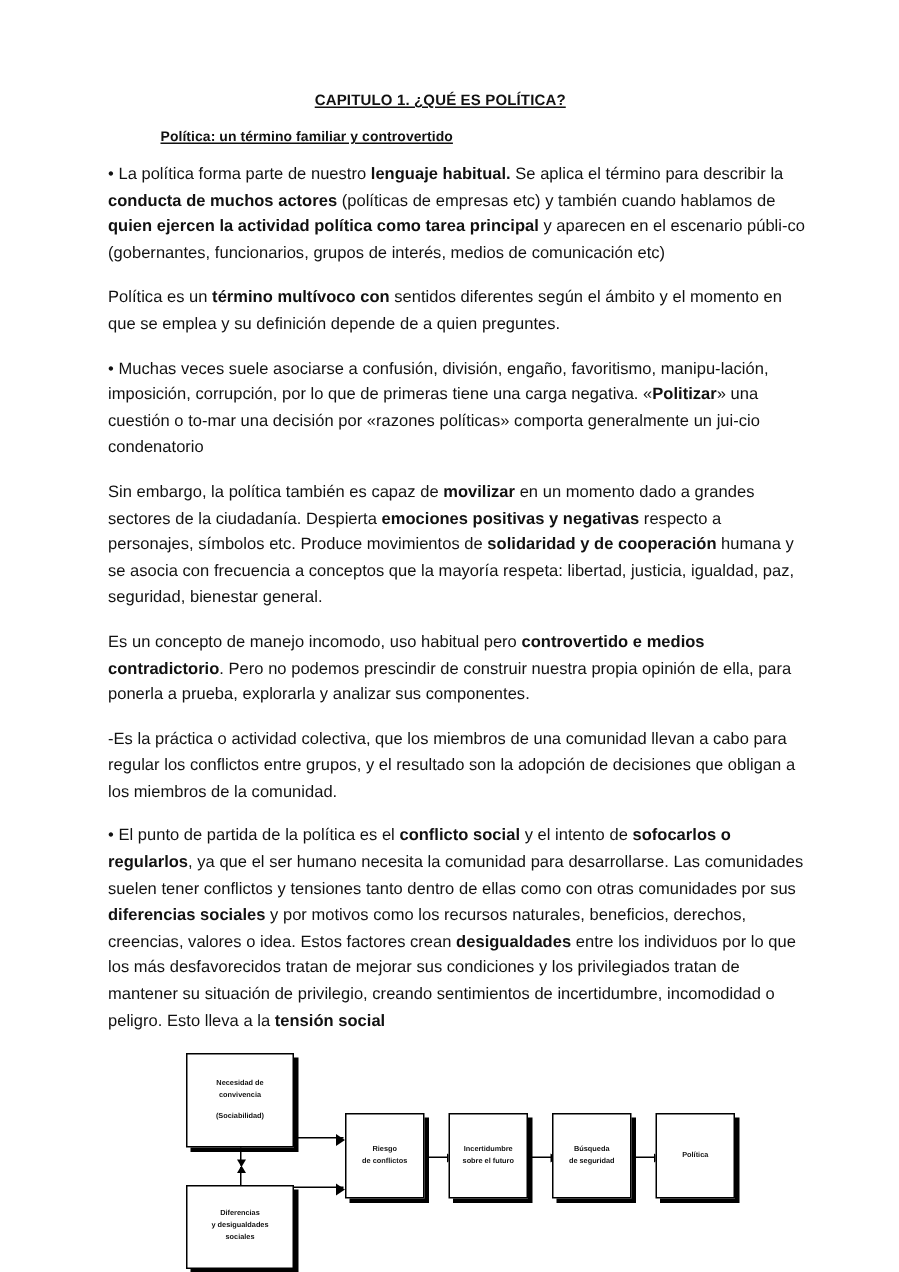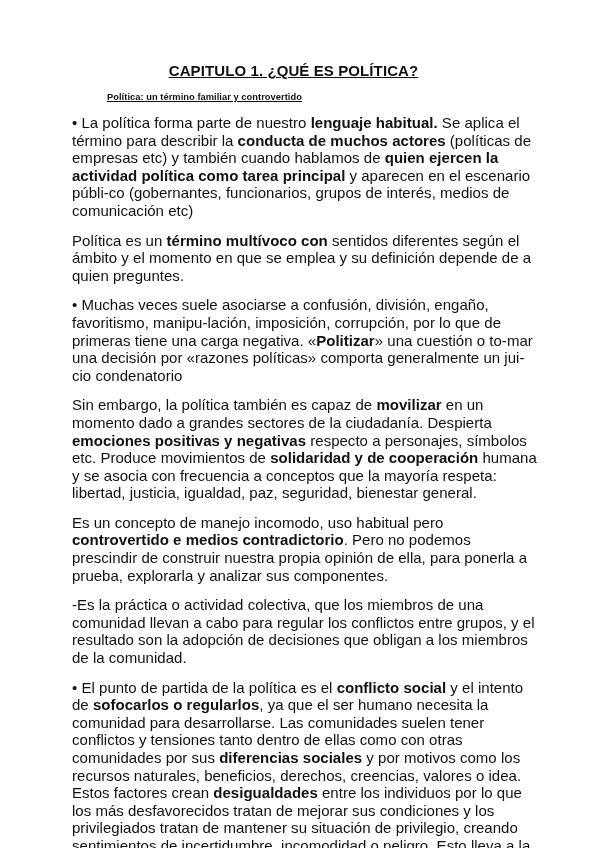--- a/index.html
+++ b/index.html
@@ -17,37 +17,37 @@
   .page {
     position: relative;
     width: 599px;
     height: 848px;
     background: #ffffff;
     box-sizing: border-box;
     padding: 62px 60px 0 72px;
   }
   .doc-title {
     text-align: center;
-    font-size: 15px;
+    font-size: 10px;
     font-weight: bold;
     text-decoration: underline;
     letter-spacing: 0.1px;
     margin: 0 0 13px 0;
     padding-right: 24px;
   }
   .section-heading {
     font-size: 9.3px;
     font-weight: bold;
     text-decoration: underline;
     margin: 0 0 12px 0;
     letter-spacing: 0.05px;
     padding-left: 35px;
   }
   .para {
-    font-size: 15px;
+    font-size: 11px;
     line-height: 17.6px;
     margin: 0 0 12px 0;
     text-align: left;
     letter-spacing: 0.02px;
   }
   .para b { font-weight: bold; }
 
   
   .diagram {
     position: relative;

